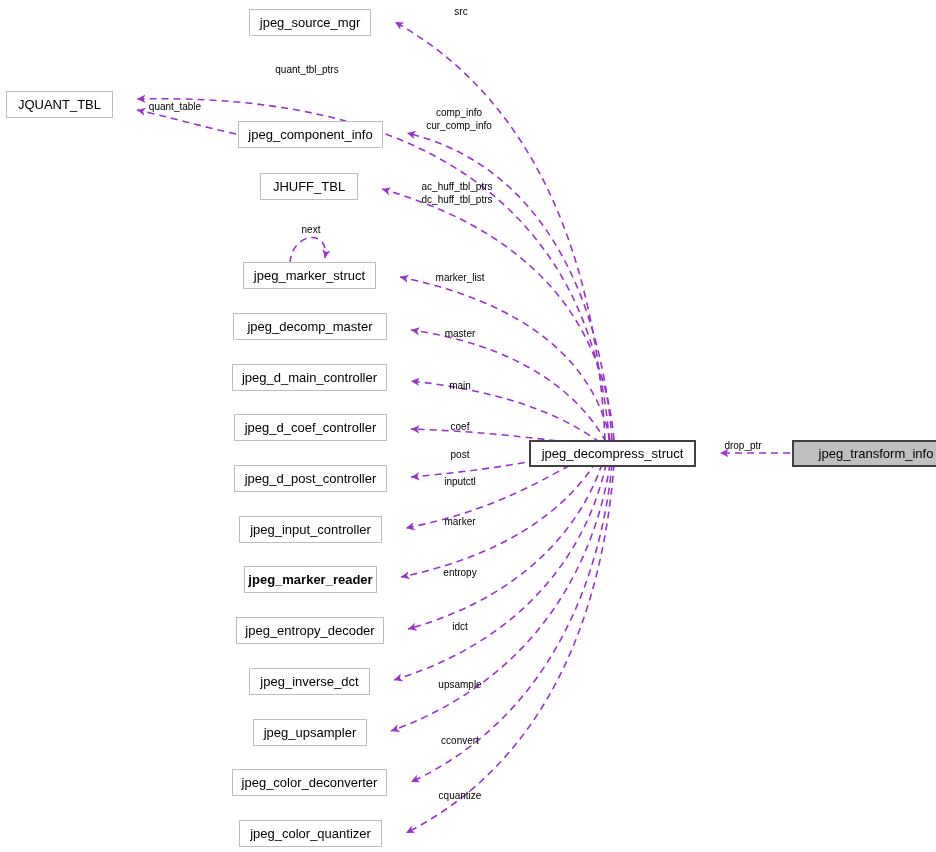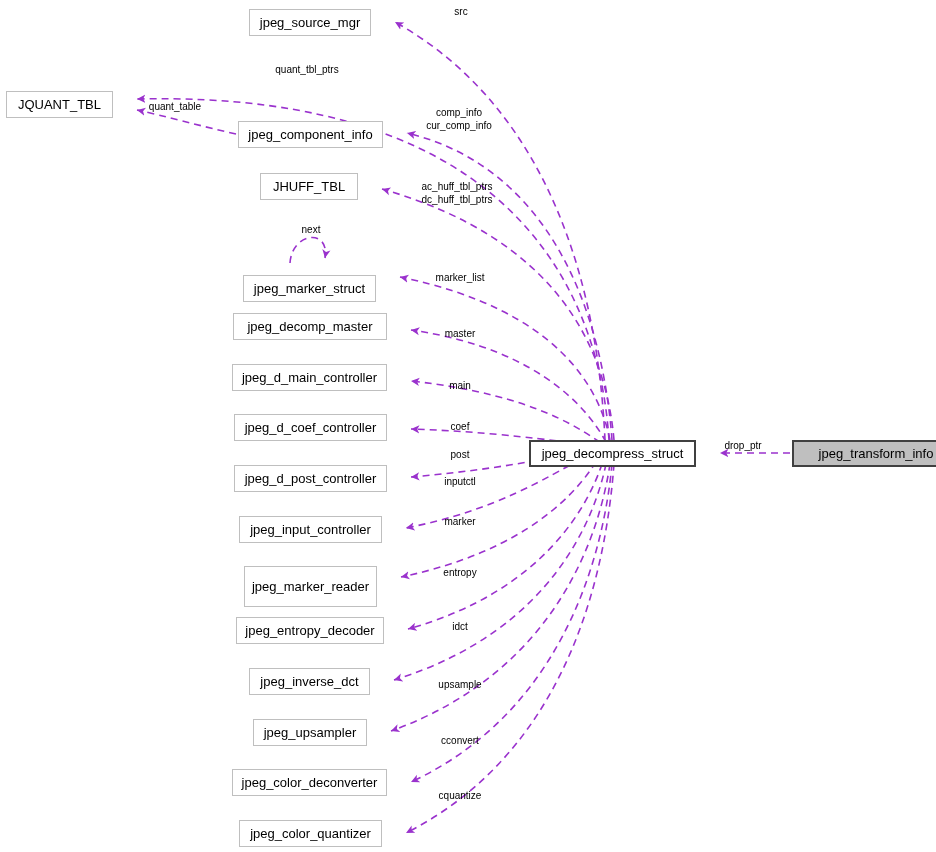--- a/index.html
+++ b/index.html
@@ -56,39 +56,39 @@
     </div>
     <div class="node" style="left: 6px; top: 91px; width: 107px; height: 27px;">
       <span>JQUANT_TBL</span>
     </div>
     <div class="node" style="left: 238px; top: 121px; width: 145px; height: 27px;">
       <span>jpeg_component_info</span>
     </div>
     <div class="node" style="left: 260px; top: 173px; width: 98px; height: 27px;">
       <span>JHUFF_TBL</span>
     </div>
-    <div class="node" style="left: 243px; top: 262px; width: 133px; height: 27px; margin-top: 13px;">
+    <div class="node" style="left: 243px; top: 262px; width: 133px; height: 27px;">
       <span>jpeg_marker_struct</span>
     </div>
     <div class="node" style="left: 233px; top: 313px; width: 154px; height: 27px;">
       <span>jpeg_decomp_master</span>
     </div>
     <div class="node" style="left: 232px; top: 364px; width: 155px; height: 27px;">
       <span>jpeg_d_main_controller</span>
     </div>
     <div class="node" style="left: 234px; top: 414px; width: 153px; height: 27px;">
       <span>jpeg_d_coef_controller</span>
     </div>
     <div class="node" style="left: 234px; top: 465px; width: 153px; height: 27px;">
       <span>jpeg_d_post_controller</span>
     </div>
     <div class="node" style="left: 239px; top: 516px; width: 143px; height: 27px;">
       <span>jpeg_input_controller</span>
     </div>
-    <div class="node" style="left: 244px; top: 566px; width: 133px; height: 41px;">
+    <div class="node" style="left: 244px; top: 566px; width: 133px; height: 27px; font-weight: bold;">
       <span>jpeg_marker_reader</span>
     </div>
     <div class="node" style="left: 236px; top: 617px; width: 148px; height: 27px;">
       <span>jpeg_entropy_decoder</span>
     </div>
     <div class="node" style="left: 249px; top: 668px; width: 121px; height: 27px;">
       <span>jpeg_inverse_dct</span>
     </div>
     <div class="node" style="left: 253px; top: 719px; width: 114px; height: 27px;">
       <span>jpeg_upsampler</span>

